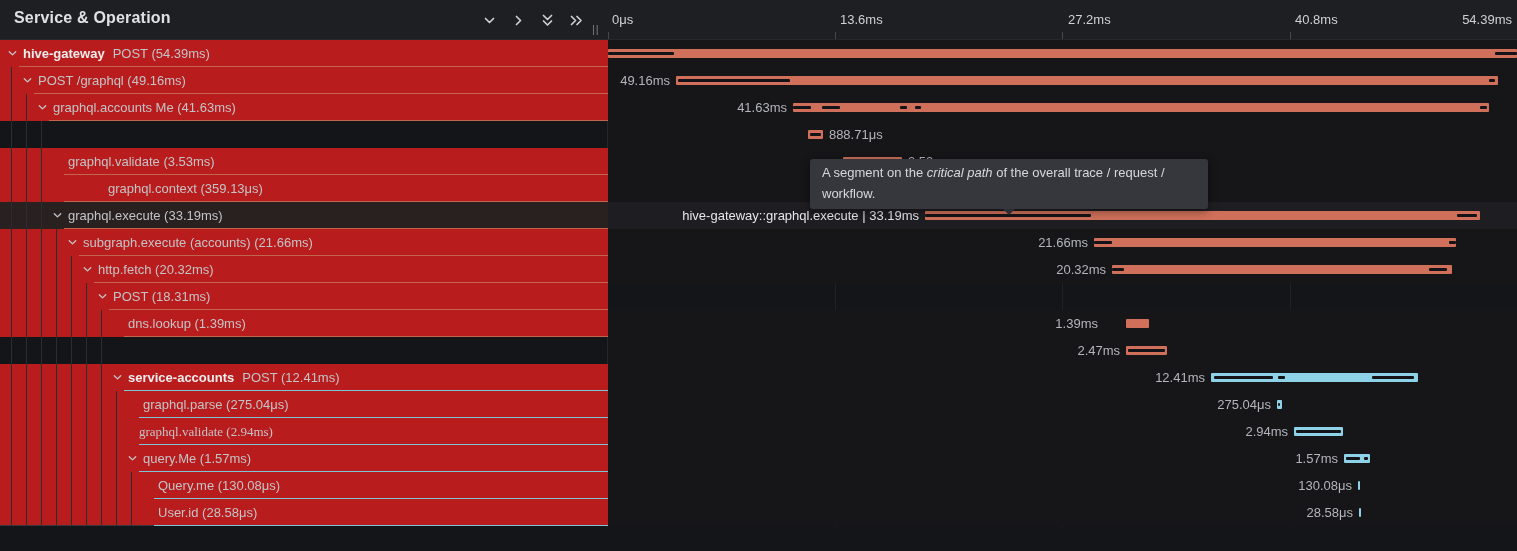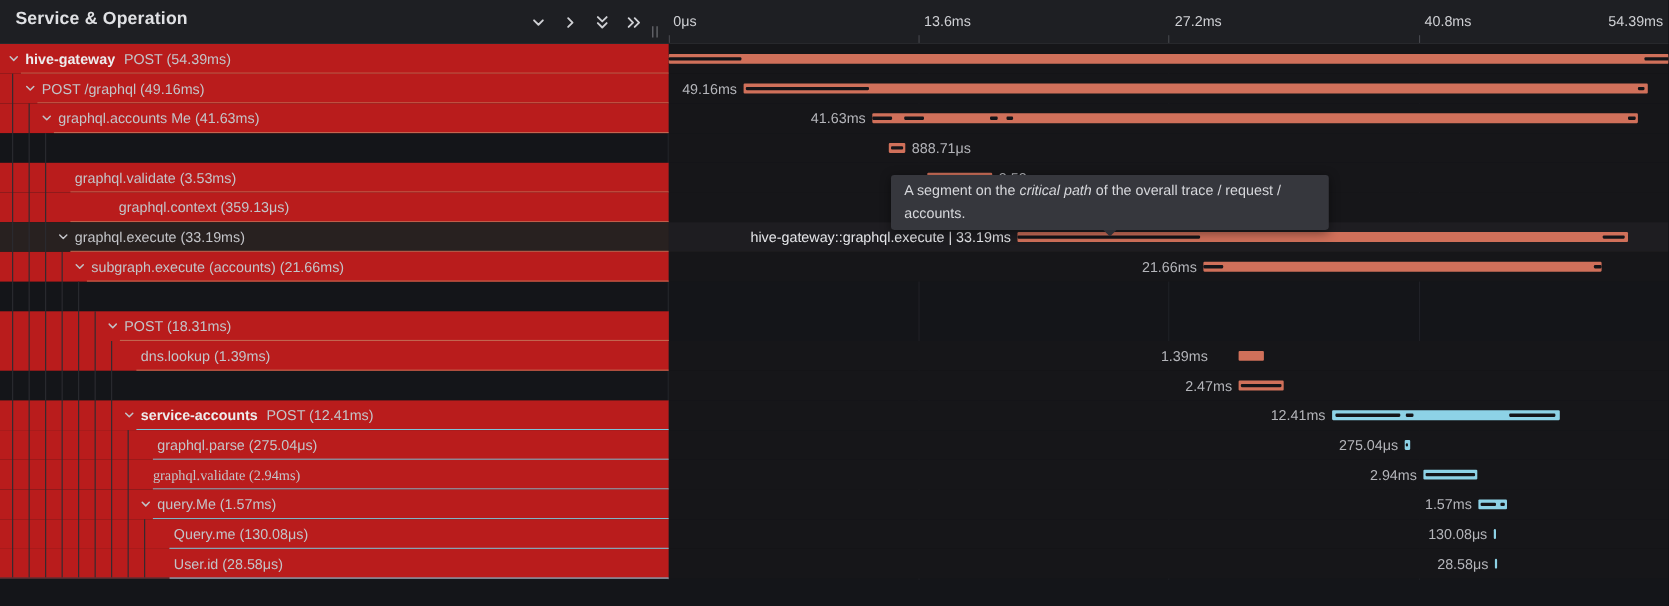--- a/index.html
+++ b/index.html
@@ -195,20 +195,35 @@
           <div class="rborder" style="left: 79px; background: rgb(194, 101, 79);"></div>
         </div>
         <div class="cellR">
           <div class="bar" style="left: 486.003px; width: 361.996px; background: rgb(208, 112, 90);"></div>
           <div class="crit" style="left: 486.003px; width: 18.0496px; background: rgb(20, 20, 24);"></div>
           <div class="crit" style="left: 840.645px; width: 7.35356px; background: rgb(20, 20, 24);"></div>
           <span class="bar-label" style="right: 428.997px;">21.66ms</span>
         </div>
       </div>
       <div class="row" style="top: 216px;">
+        <div class="cellL">
+          <span class="chev" style="left: 81px;">
+            <svg width="11" height="11" viewBox="0 0 12 12">
+              <path d="M2.5 4 L6 7.5 L9.5 4" fill="none" stroke="currentColor" stroke-width="1.5" stroke-linecap="round" stroke-linejoin="round"></path>
+            </svg>
+          </span>
+          <span class="lbl" style="left: 98px;">http.fetch (20.32ms)</span>
+          <div class="rborder" style="left: 94px; background: rgb(194, 101, 79);"></div>
+        </div>
+        <div class="cellR">
+          <div class="bar" style="left: 504.053px; width: 339.601px; background: rgb(208, 112, 90);"></div>
+          <div class="crit" style="left: 504.053px; width: 12.3673px; background: rgb(20, 20, 24);"></div>
+          <div class="crit" style="left: 820.59px; width: 18.3839px; background: rgb(20, 20, 24);"></div>
+          <span class="bar-label" style="right: 410.947px;">20.32ms</span>
+        </div>
       </div>
       <div class="row" style="top: 243px;">
         <div class="cellL">
           <span class="chev" style="left: 96px;">
             <svg width="11" height="11" viewBox="0 0 12 12">
               <path d="M2.5 4 L6 7.5 L9.5 4" fill="none" stroke="currentColor" stroke-width="1.5" stroke-linecap="round" stroke-linejoin="round"></path>
             </svg>
           </span>
           <span class="lbl" style="left: 113px;">POST (18.31ms)</span>
           <div class="rborder" style="left: 109px; background: rgb(194, 101, 79);"></div>
@@ -314,17 +329,17 @@
       <div class="guide" style="left: 56px; top: 189px; height: 296px;"></div>
       <div class="guide" style="left: 71px; top: 216px; height: 269px;"></div>
       <div class="guide" style="left: 86px; top: 243px; height: 242px;"></div>
       <div class="guide" style="left: 101px; top: 270px; height: 215px;"></div>
       <div class="guide" style="left: 116px; top: 351px; height: 134px;"></div>
       <div class="guide" style="left: 131px; top: 432px; height: 53px;"></div>
       <div class="bottom-edge" style="left: 0px; top: 485px; width: 154px;"></div>
     </div>
 
   <div class="tooltip">
-    <span><span>A segment on the </span><span class="em">critical path</span><span> of the overall trace / request /</span><br><span>accounts.</span></span>
+    <span><span>A segment on the </span><span class="em">critical path</span><span> of the overall trace / request /</span><br><span>workflow.</span></span>
     <span class="caret"></span>
   </div>
 
 </div>
 
 </body></html>

